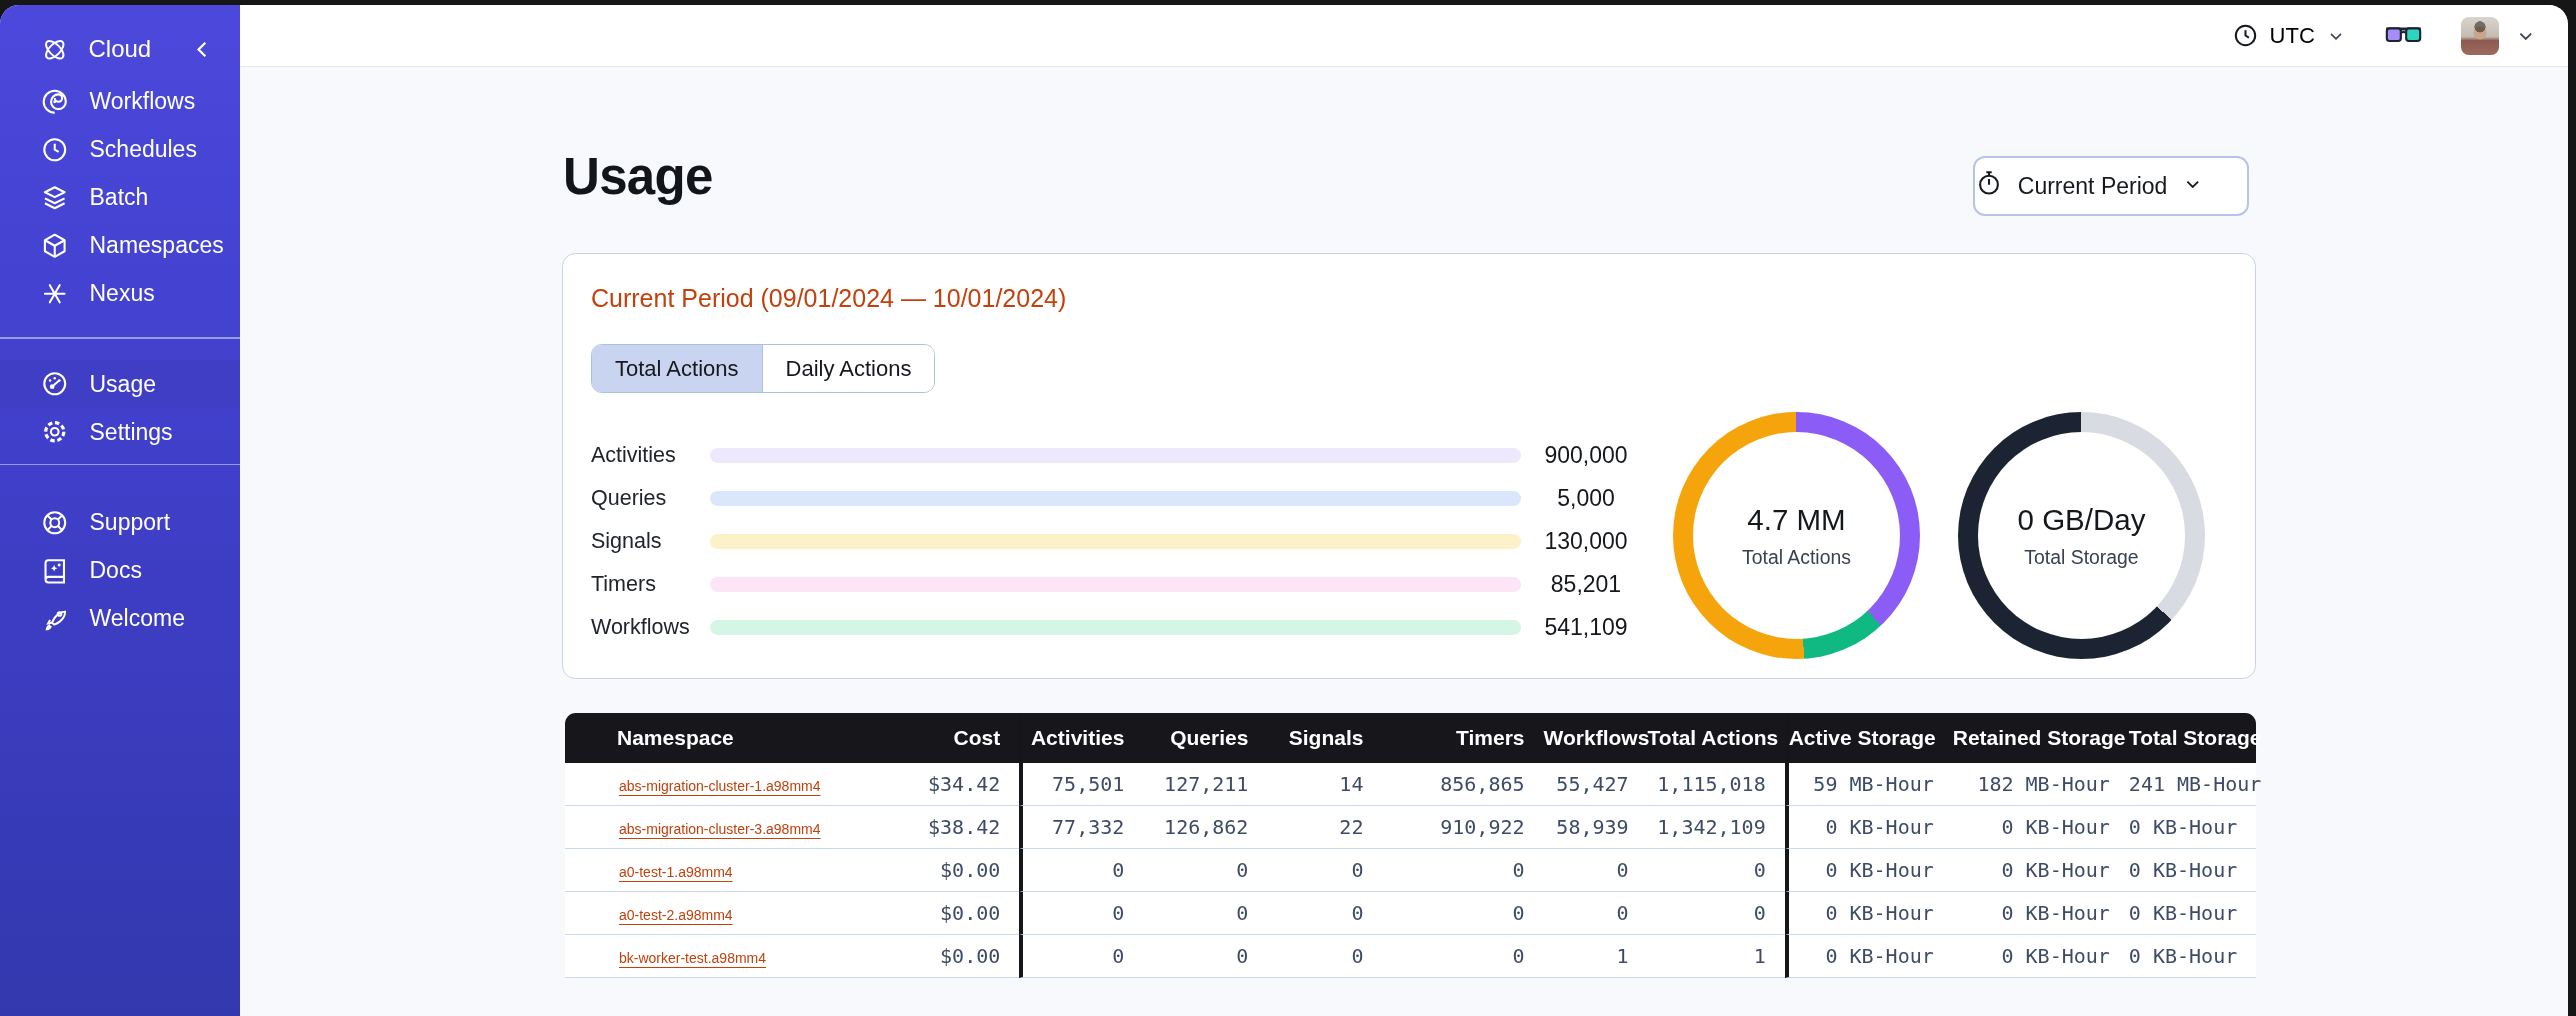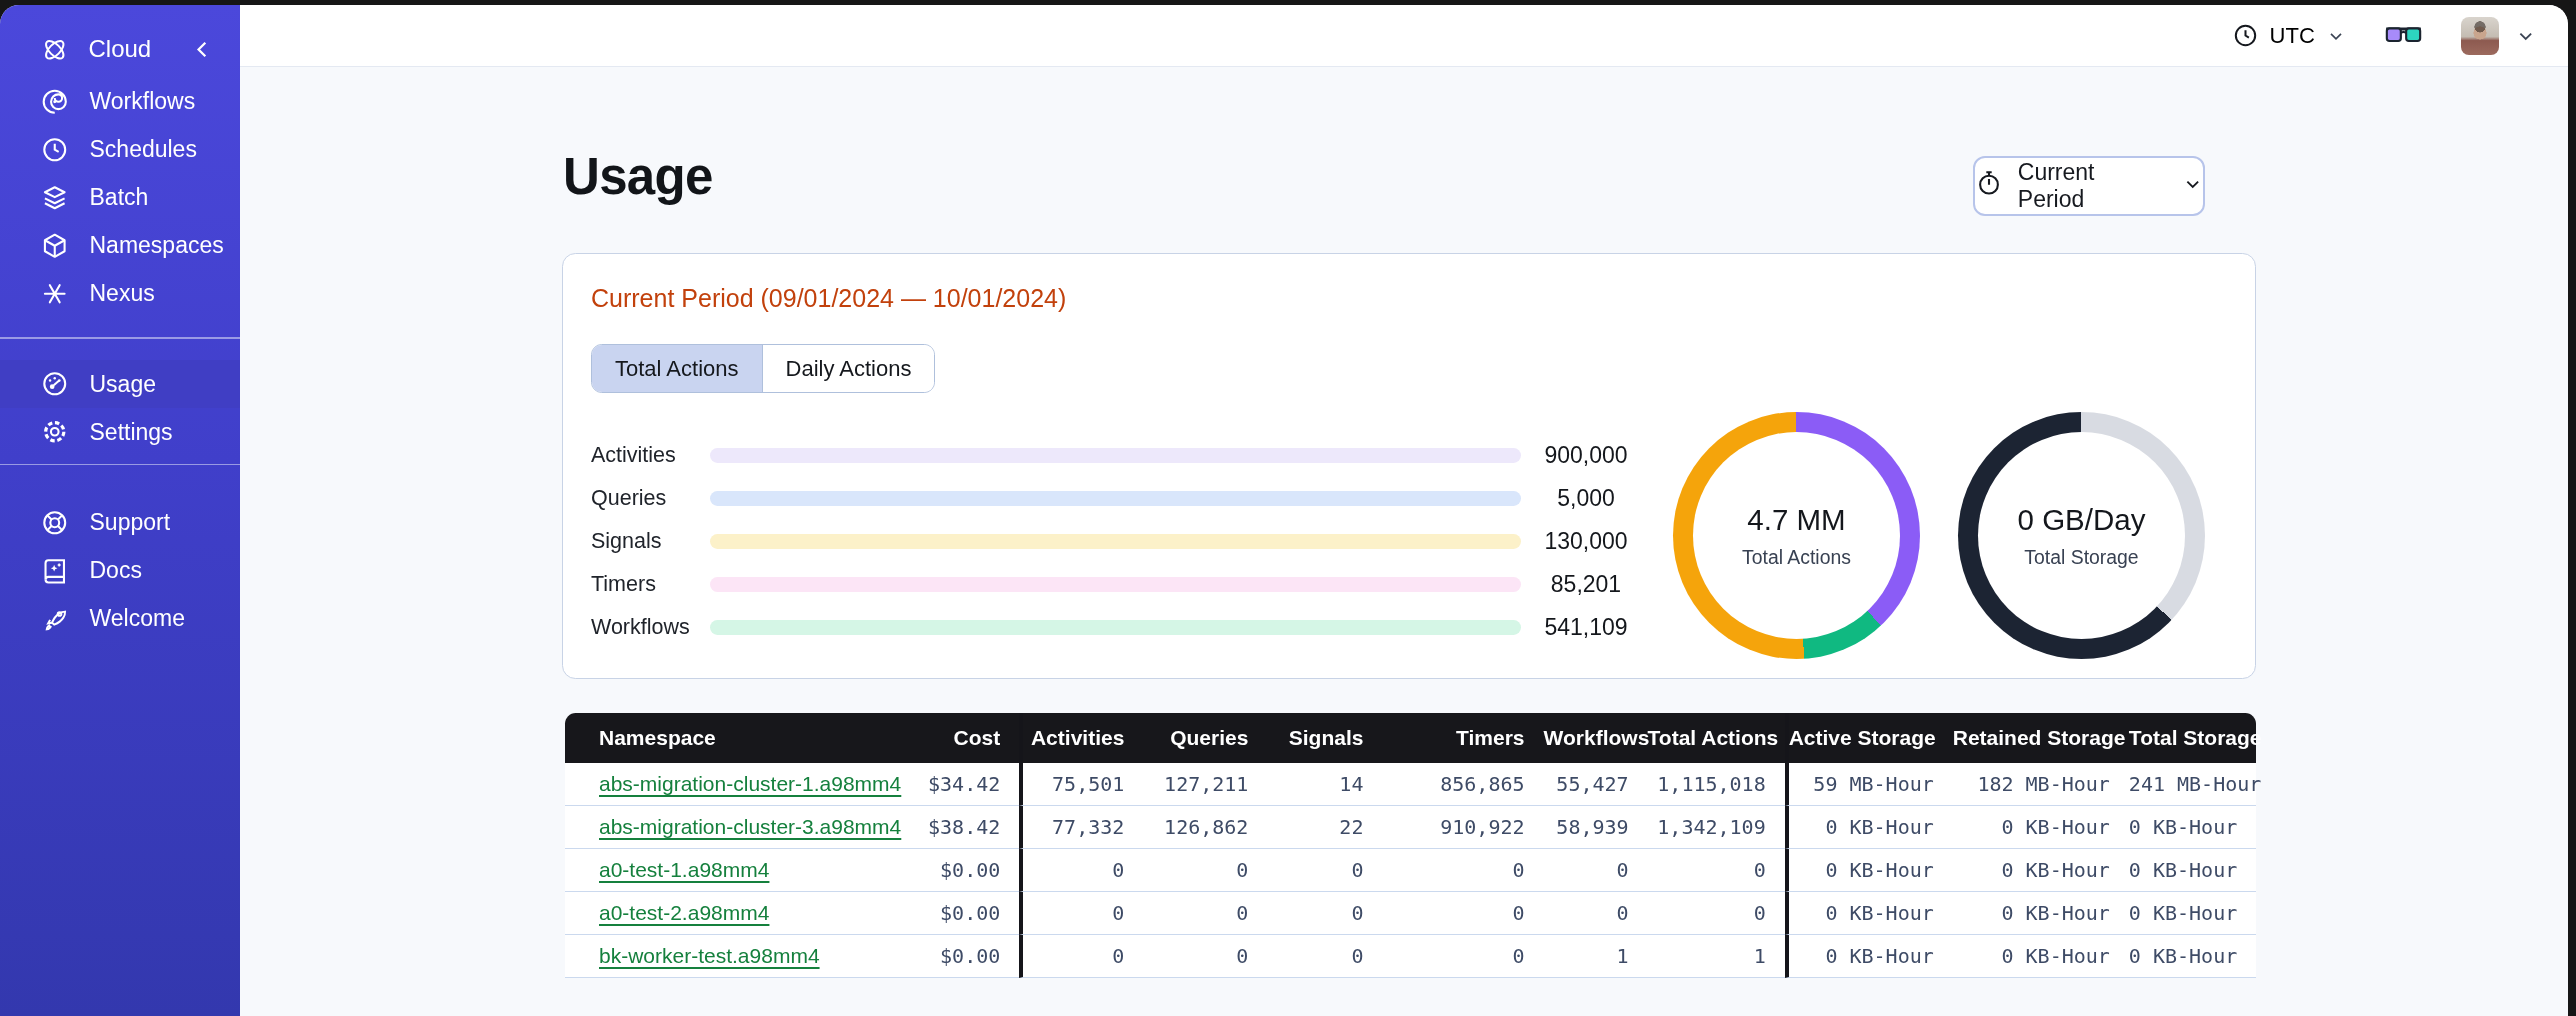--- a/index.html
+++ b/index.html
@@ -26,21 +26,21 @@
   .tz svg,.chev svg{display:block;}
   .avatar-wrap{display:flex;align-items:center;gap:16px;}
   .avatar{width:38px;height:38px;border-radius:8px;background:
      radial-gradient(circle at 50% 26%, rgba(40,30,25,0.55) 0 16%, transparent 17%),
      radial-gradient(circle at 50% 42%, #c9a58d 0 22%, transparent 23%),
      linear-gradient(180deg,#d9d4cd 0%,#c4bcb2 52%,#8d5a50 62%,#9c6a5e 100%);}
 
   
   .main{position:absolute;left:240px;right:0;top:63px;bottom:0;background:#F7F9FC;}
   h1.page-title{position:absolute;left:323px;top:79px;margin:0;font-size:51px;font-weight:600;color:#121519;letter-spacing:-0.7px;}
-  .period-btn{position:absolute;left:1733px;top:88px;width:232px;height:60px;background:#fff;border:2px solid #B7C4EA;border-radius:12px;display:flex;align-items:center;justify-content:flex-start;gap:14.8px;font-size:23px;font-weight:500;color:#16191F;cursor:pointer;box-sizing:border-box;}
+  .period-btn{position:absolute;left:1733px;top:88px;width:276px;height:60px;background:#fff;border:2px solid #B7C4EA;border-radius:12px;display:flex;align-items:center;justify-content:flex-start;gap:14.8px;font-size:23px;font-weight:500;color:#16191F;cursor:pointer;box-sizing:border-box;}
 
   .card{position:absolute;left:322px;top:185px;width:1694px;height:426px;background:#fff;border:1.3px solid #C8D3E6;border-radius:13.4px;box-sizing:border-box;}
   .card-title{position:absolute;left:28px;top:29.5px;font-size:25px;font-weight:500;color:#c2410c;}
   .tabs{position:absolute;left:28px;top:90px;display:inline-flex;border:1.3px solid #AFC0DC;border-radius:10.7px;overflow:hidden;background:#fff;}
   .tab{height:47px;padding:0 23px;display:flex;align-items:center;font-size:22px;font-weight:500;color:#15181D;cursor:pointer;background:#fff;}
   .tab.selected{background:#C9D4F0;}
   .tab + .tab{border-left:1.3px solid #AFC0DC;}
 
   .chart{position:absolute;left:28px;top:180px;}
   .chart-row{display:flex;align-items:center;height:43px;}
@@ -53,28 +53,28 @@
   .donut::before{content:"";position:absolute;inset:20px;background:#fff;border-radius:50%;}
   .donut .center{position:absolute;inset:0;display:flex;flex-direction:column;align-items:center;justify-content:center;gap:9.4px;z-index:1;}
   .donut .val{font-size:29.5px;font-weight:500;color:#14171C;}
   .donut .lbl{font-size:19.4px;color:#384152;}
   .donut.d1{left:1110px;top:158px;}
   .donut.d2{left:1395px;top:158px;}
 
   
   .usage-table{position:absolute;left:325px;top:645px;width:1691px;border-collapse:separate;border-spacing:0;table-layout:fixed;}
   .usage-table th{background:#17171B;color:#fff;font-size:21px;font-weight:600;height:50px;text-align:right;padding:0 19px 0 0;white-space:nowrap;}
-  .usage-table th:first-child{text-align:left;padding:0 0 0 34px;border-top-left-radius:10.7px;}
+  .usage-table th:first-child{text-align:left;padding:0 0 0 52px;border-top-left-radius:10.7px;}
   .usage-table th:last-child{border-top-right-radius:10.7px;padding-right:27px;}
   .usage-table td{background:#fff;height:42px;font-size:20px;text-align:right;padding:0 19px 0 0;border-bottom:1.3px solid #CBD9EE;color:#3E4B66;font-family:"DejaVu Sans Mono",monospace;white-space:nowrap;}
   .usage-table td:first-child{text-align:left;padding:0 0 0 34px;font-family:"Liberation Sans",sans-serif;}
   .usage-table td:last-child{padding-right:27px;}
   .usage-table th:nth-child(3),.usage-table td:nth-child(3),
   .usage-table th:nth-child(9),.usage-table td:nth-child(9){border-left:4.7px solid #15151A;}
-  .ns-link{color:#15803d;font-size:21px;text-decoration:underline;text-underline-offset:4px;cursor:pointer;}
+  .ns-link{color:#c2410c;font-size:14px;text-decoration:underline;text-underline-offset:4px;cursor:pointer;margin-left:20px;}
 </style>
 </head>
 <body>
 
 <div class="app">
 
   <div class="sidebar">
     <div class="logo-row">
       <span class="icon24">
         <svg viewBox="0 0 24 24" fill="none" stroke="#fff" stroke-width="1.6">

